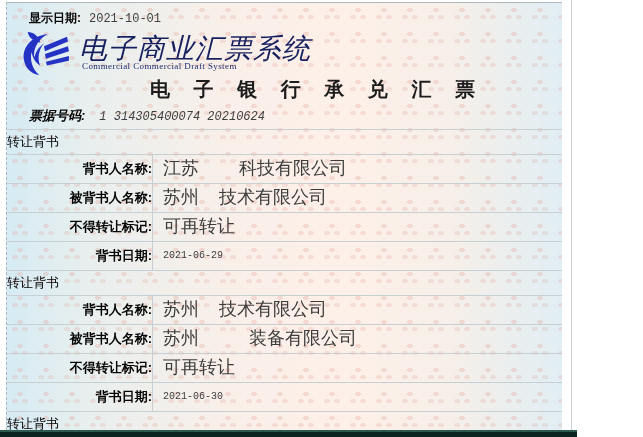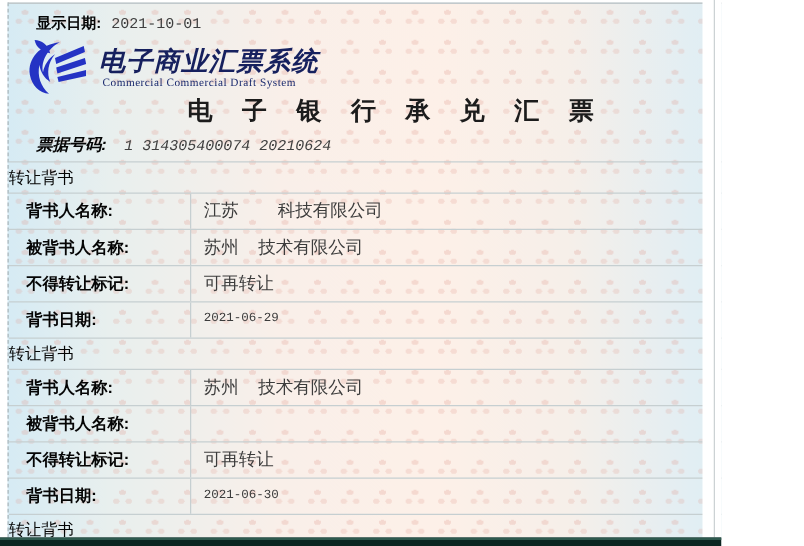--- a/index.html
+++ b/index.html
@@ -29,22 +29,22 @@
   .date-row{height:25px;box-sizing:border-box;padding:7px 0 0 22px;font-size:12px;}
   .lbl{font-weight:bold;color:#050505;}
   .num{font-family:"Liberation Mono",monospace;color:#3f3f3f;font-size:12px;}
   .date-row .num{margin-left:8px;}
 
   .logo-row{height:51px;display:flex;align-items:center;padding-left:12px;}
   .logo-icon{width:50px;height:46px;flex:0 0 auto;}
   .logo-text{margin-left:10px;}
   .logo-cn{
     font-family:"Liberation Serif",serif;
-    font-weight:bold;font-style:italic;
-    font-size:21px;letter-spacing:1px;
+    font-weight:normal;font-style:italic;
+    font-size:28px;letter-spacing:1px;
     color:#16205e;line-height:24px;
   }
   .logo-en{
     font-family:"Liberation Serif",serif;
     font-size:9px;color:#1a2a6e;
     letter-spacing:0.4px;margin-top:0;padding-left:3px;
   }
   .title-row{
     height:22px;box-sizing:border-box;
     text-align:center;
@@ -63,25 +63,25 @@
   }
   .row{
     height:29px;box-sizing:border-box;
     border-top:1px solid #c6cfd1;
     display:flex;
   }
   .cell-label{
     width:146px;flex:0 0 146px;box-sizing:border-box;
     border-right:1px solid #c6cfd1;
     padding-left:14px;line-height:27px;
-    font-size:13px;font-weight:bold;color:#050505;
+    font-size:13px;font-weight:bold;color:#050505;text-align:right;
   }
   .cell-value{
     flex:1;padding-left:10px;line-height:27px;
-    font-size:14px;color:#3c3c3c;
+    font-size:18px;color:#3c3c3c;
     white-space:pre;overflow:hidden;
   }
   .cell-value.num{font-family:"Liberation Mono",monospace;font-size:10px;}
 
   .right-gutter{
     position:absolute;top:0;right:0;
     width:15px;height:430px;background:#ffffff;
   }
   .gutter-line{
     position:absolute;right:5px;top:0;
@@ -146,20 +146,21 @@
         <div class="cell-value num">2021-06-29</div>
       </div>
 
       <div class="sec-header">转让背书</div>
       <div class="row">
         <div class="cell-label">背书人名称:</div>
         <div class="cell-value">苏州    技术有限公司</div>
       </div>
       <div class="row">
         <div class="cell-label">被背书人名称:</div>
+        <div class="cell-value">苏州          装备有限公司</div>
       </div>
       <div class="row">
         <div class="cell-label">不得转让标记:</div>
         <div class="cell-value">可再转让</div>
       </div>
       <div class="row">
         <div class="cell-label">背书日期:</div>
         <div class="cell-value num">2021-06-30</div>
       </div>
 

